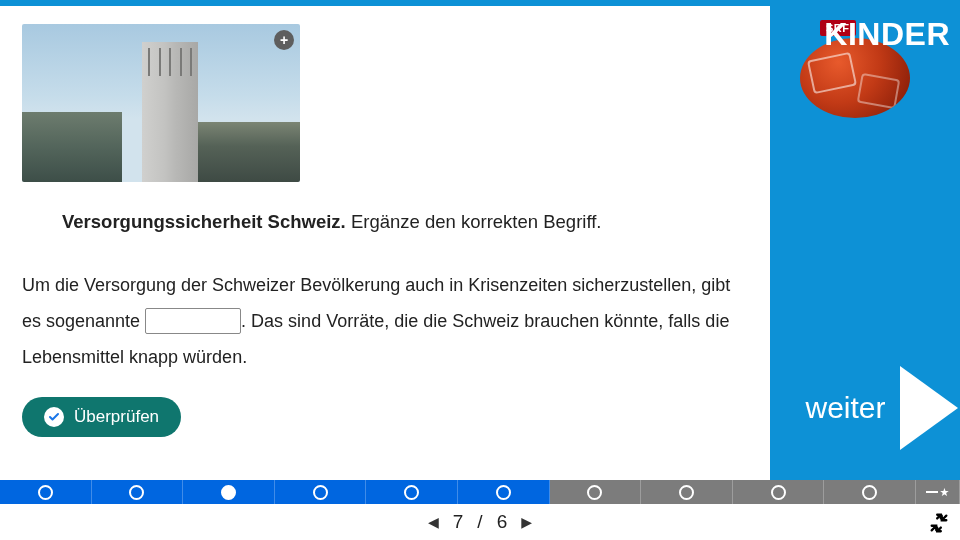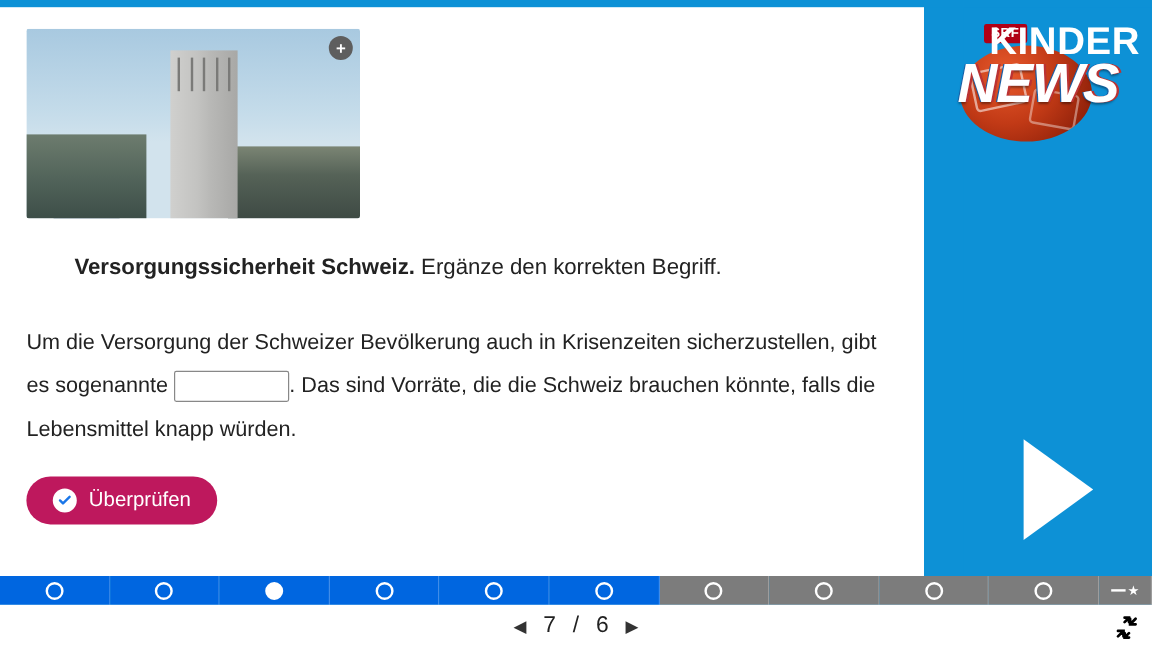--- a/index.html
+++ b/index.html
@@ -19,21 +19,21 @@
   .tower-lines { position: absolute; top: 6px; left: 6px; right: 6px; height: 28px; display: flex; justify-content: space-between; }
   .tower-lines span { width: 2px; background: #7a7a78; }
   .zoom-badge { position: absolute; top: 6px; right: 6px; width: 20px; height: 20px; border-radius: 50%; background: #5e5e5e; color: #fff; display: flex; align-items: center; justify-content: center; font-size: 14px; font-weight: bold; }
 
   .question { margin-top: 28px; font-size: 18.5px; color: #222; line-height: 1.35; margin-left: 40px; }
   .question b { font-weight: 700; }
 
   .body-text { margin-top: 32px; font-size: 18px; color: #222; line-height: 2.0; }
   .blank-input { display: inline-block; width: 96px; height: 26px; border: 1px solid #888; border-radius: 2px; background: #fff; vertical-align: baseline; padding: 2px 4px; font-size: 15px; }
 
-  .check-btn { margin-top: 22px; display: inline-flex; align-items: center; gap: 10px; background: #be185d; color: #fff; border: none; border-radius: 24px; padding: 10px 22px; font-size: 17px; cursor: pointer; }
+  .check-btn { margin-top: 22px; display: inline-flex; align-items: center; gap: 10px; background: #0f766e; color: #fff; border: none; border-radius: 24px; padding: 10px 22px; font-size: 17px; cursor: pointer; }
   .check-circle { width: 20px; height: 20px; border-radius: 50%; background: #fff; display: flex; align-items: center; justify-content: center; }
   .check-circle svg { width: 12px; height: 12px; }
 
   
   .logo-wrap { position: absolute; top: 6px; right: 10px; width: 170px; height: 110px; }
   .globe { position: absolute; left: 20px; top: 26px; width: 110px; height: 80px; border-radius: 50%; background: radial-gradient(circle at 35% 30%, #e85a2c 0%, #c23a16 45%, #7a1605 100%); overflow: hidden; }
   .globe::before { content: ""; position: absolute; left: 10px; top: 18px; width: 40px; height: 30px; border: 2px solid rgba(255,255,255,0.55); border-radius: 4px; transform: rotate(-12deg); }
   .globe::after { content: ""; position: absolute; right: 12px; bottom: 12px; width: 35px; height: 26px; border: 2px solid rgba(255,255,255,0.4); border-radius: 4px; transform: rotate(10deg); }
   .srf-badge { position: absolute; left: 40px; top: 8px; background: #b00015; color: #fff; font-size: 11px; font-weight: 700; padding: 2px 6px; border-radius: 2px; letter-spacing: 0.5px; }
   .kinder { position: absolute; right: 0; top: 4px; font-size: 32px; font-weight: 800; color: #fff; letter-spacing: 0.5px; }
@@ -103,23 +103,23 @@
       </span>
       <span>Überprüfen</span>
     </button>
   </div>
 
   <div class="sidebar">
     <div class="logo-wrap">
       <div class="globe"></div>
       <div class="srf-badge">SRF</div>
       <div class="kinder">KINDER</div>
-      <div class="news">NEWS</div>
     </div>
     <div class="weiter-wrap">
+      <span class="weiter-text">weiter</span>
       <span class="weiter-tri"></span>
     </div>
   </div>
 
   <div class="progress">
     <div class="pseg done">
         <span class="pcircle"></span>
       </div>
     <div class="pseg done">
         <span class="pcircle"></span>

